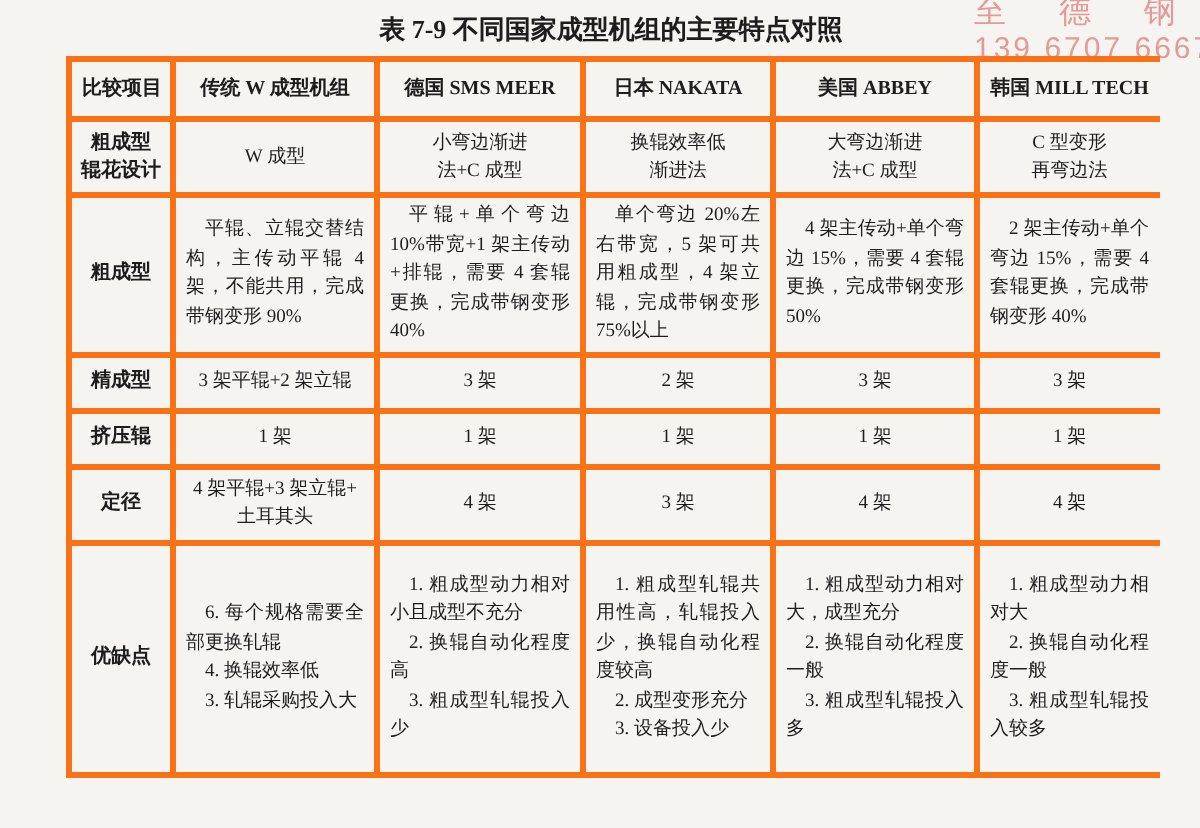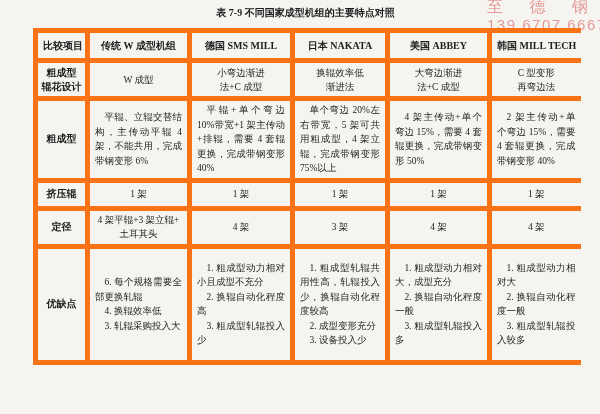--- a/index.html
+++ b/index.html
@@ -11,30 +11,30 @@
   }
   .watermark {
     position:absolute; left:487px; top:-2px;
     font-family:"Liberation Sans","DejaVu Sans",sans-serif;
     line-height:17px;
   }
   .wm-line1 { font-size:16px; letter-spacing:11px; white-space:nowrap; }
   .wm-line2 { font-size:15px; letter-spacing:1.5px; white-space:nowrap; margin-top:1px; }
   .doc-title {
     position:absolute; left:33px; top:6px; width:545px;
-    text-align:center; font-weight:bold; font-size:10px;
+    text-align:center; font-weight:bold; font-size:13px;
     white-space:nowrap;
   }
   table.cmp {
     position:absolute; left:33px; top:28px; width:545px;
     border-collapse:collapse; table-layout:fixed;
     border-top:2px solid #262626; border-bottom:2px solid #262626;
   }
   .cmp th, .cmp td {
-    border:5px solid #f97316;
+    border:3px solid #f97316;
     vertical-align:middle;
     padding:2px 5px;
     font-size:9.5px; line-height:14px;
     overflow:hidden;
   }
   .cmp th:last-child, .cmp td:last-child { border-right:none; }
   .cmp thead th {
     font-weight:bold; font-size:10px; text-align:center; white-space:nowrap;
   }
   .cmp tbody th {
@@ -62,21 +62,21 @@
         <col style="width: 102px;">
         <col style="width: 103px;">
         <col style="width: 95px;">
         <col style="width: 102px;">
         <col style="width: 91px;">
       </colgroup>
     <thead>
         <tr style="height: 30px;">
           <th>比较项目</th>
           <th>传统 W 成型机组</th>
-          <th>德国 SMS MILL</th>
+          <th>德国 SMS MEER</th>
           <th>日本 NAKATA</th>
           <th>美国 ABBEY</th>
           <th>韩国 MILL TECH</th>
         </tr>
       </thead>
     <tbody>
         <tr style="height: 38px;">
           <th>粗成型
 辊花设计</th>
           <td>
@@ -95,33 +95,51 @@
 法+C 成型</div>
           </td>
           <td>
             <div class="cell-center">C 型变形
 再弯边法</div>
           </td>
         </tr>
         <tr style="height: 72px;">
           <th>粗成型</th>
           <td>
-            <div class="cell-para">平辊、立辊交替结构，主传动平辊 4 架，不能共用，完成带钢变形 6%</div>
+            <div class="cell-para">平辊、立辊交替结构，主传动平辊 4 架，不能共用，完成带钢变形 90%</div>
           </td>
           <td>
             <div class="cell-para">平辊+单个弯边 10%带宽+1 架主传动+排辊，需要 4 套辊更换，完成带钢变形 40%</div>
           </td>
           <td>
             <div class="cell-para">单个弯边 20%左右带宽，5 架可共用粗成型，4 架立辊，完成带钢变形 75%以上</div>
           </td>
           <td>
             <div class="cell-para">4 架主传动+单个弯边 15%，需要 4 套辊更换，完成带钢变形 50%</div>
           </td>
           <td>
             <div class="cell-para">2 架主传动+单个弯边 15%，需要 4 套辊更换，完成带钢变形 40%</div>
+          </td>
+        </tr>
+        <tr style="height: 28px;">
+          <th>精成型</th>
+          <td>
+            <div class="cell-center">3 架平辊+2 架立辊</div>
+          </td>
+          <td>
+            <div class="cell-center">3 架</div>
+          </td>
+          <td>
+            <div class="cell-center">2 架</div>
+          </td>
+          <td>
+            <div class="cell-center">3 架</div>
+          </td>
+          <td>
+            <div class="cell-center">3 架</div>
           </td>
         </tr>
         <tr style="height: 28px; margin-top: 20px;">
           <th>挤压辊</th>
           <td>
             <div class="cell-center">1 架</div>
           </td>
           <td>
             <div class="cell-center">1 架</div>
           </td>

